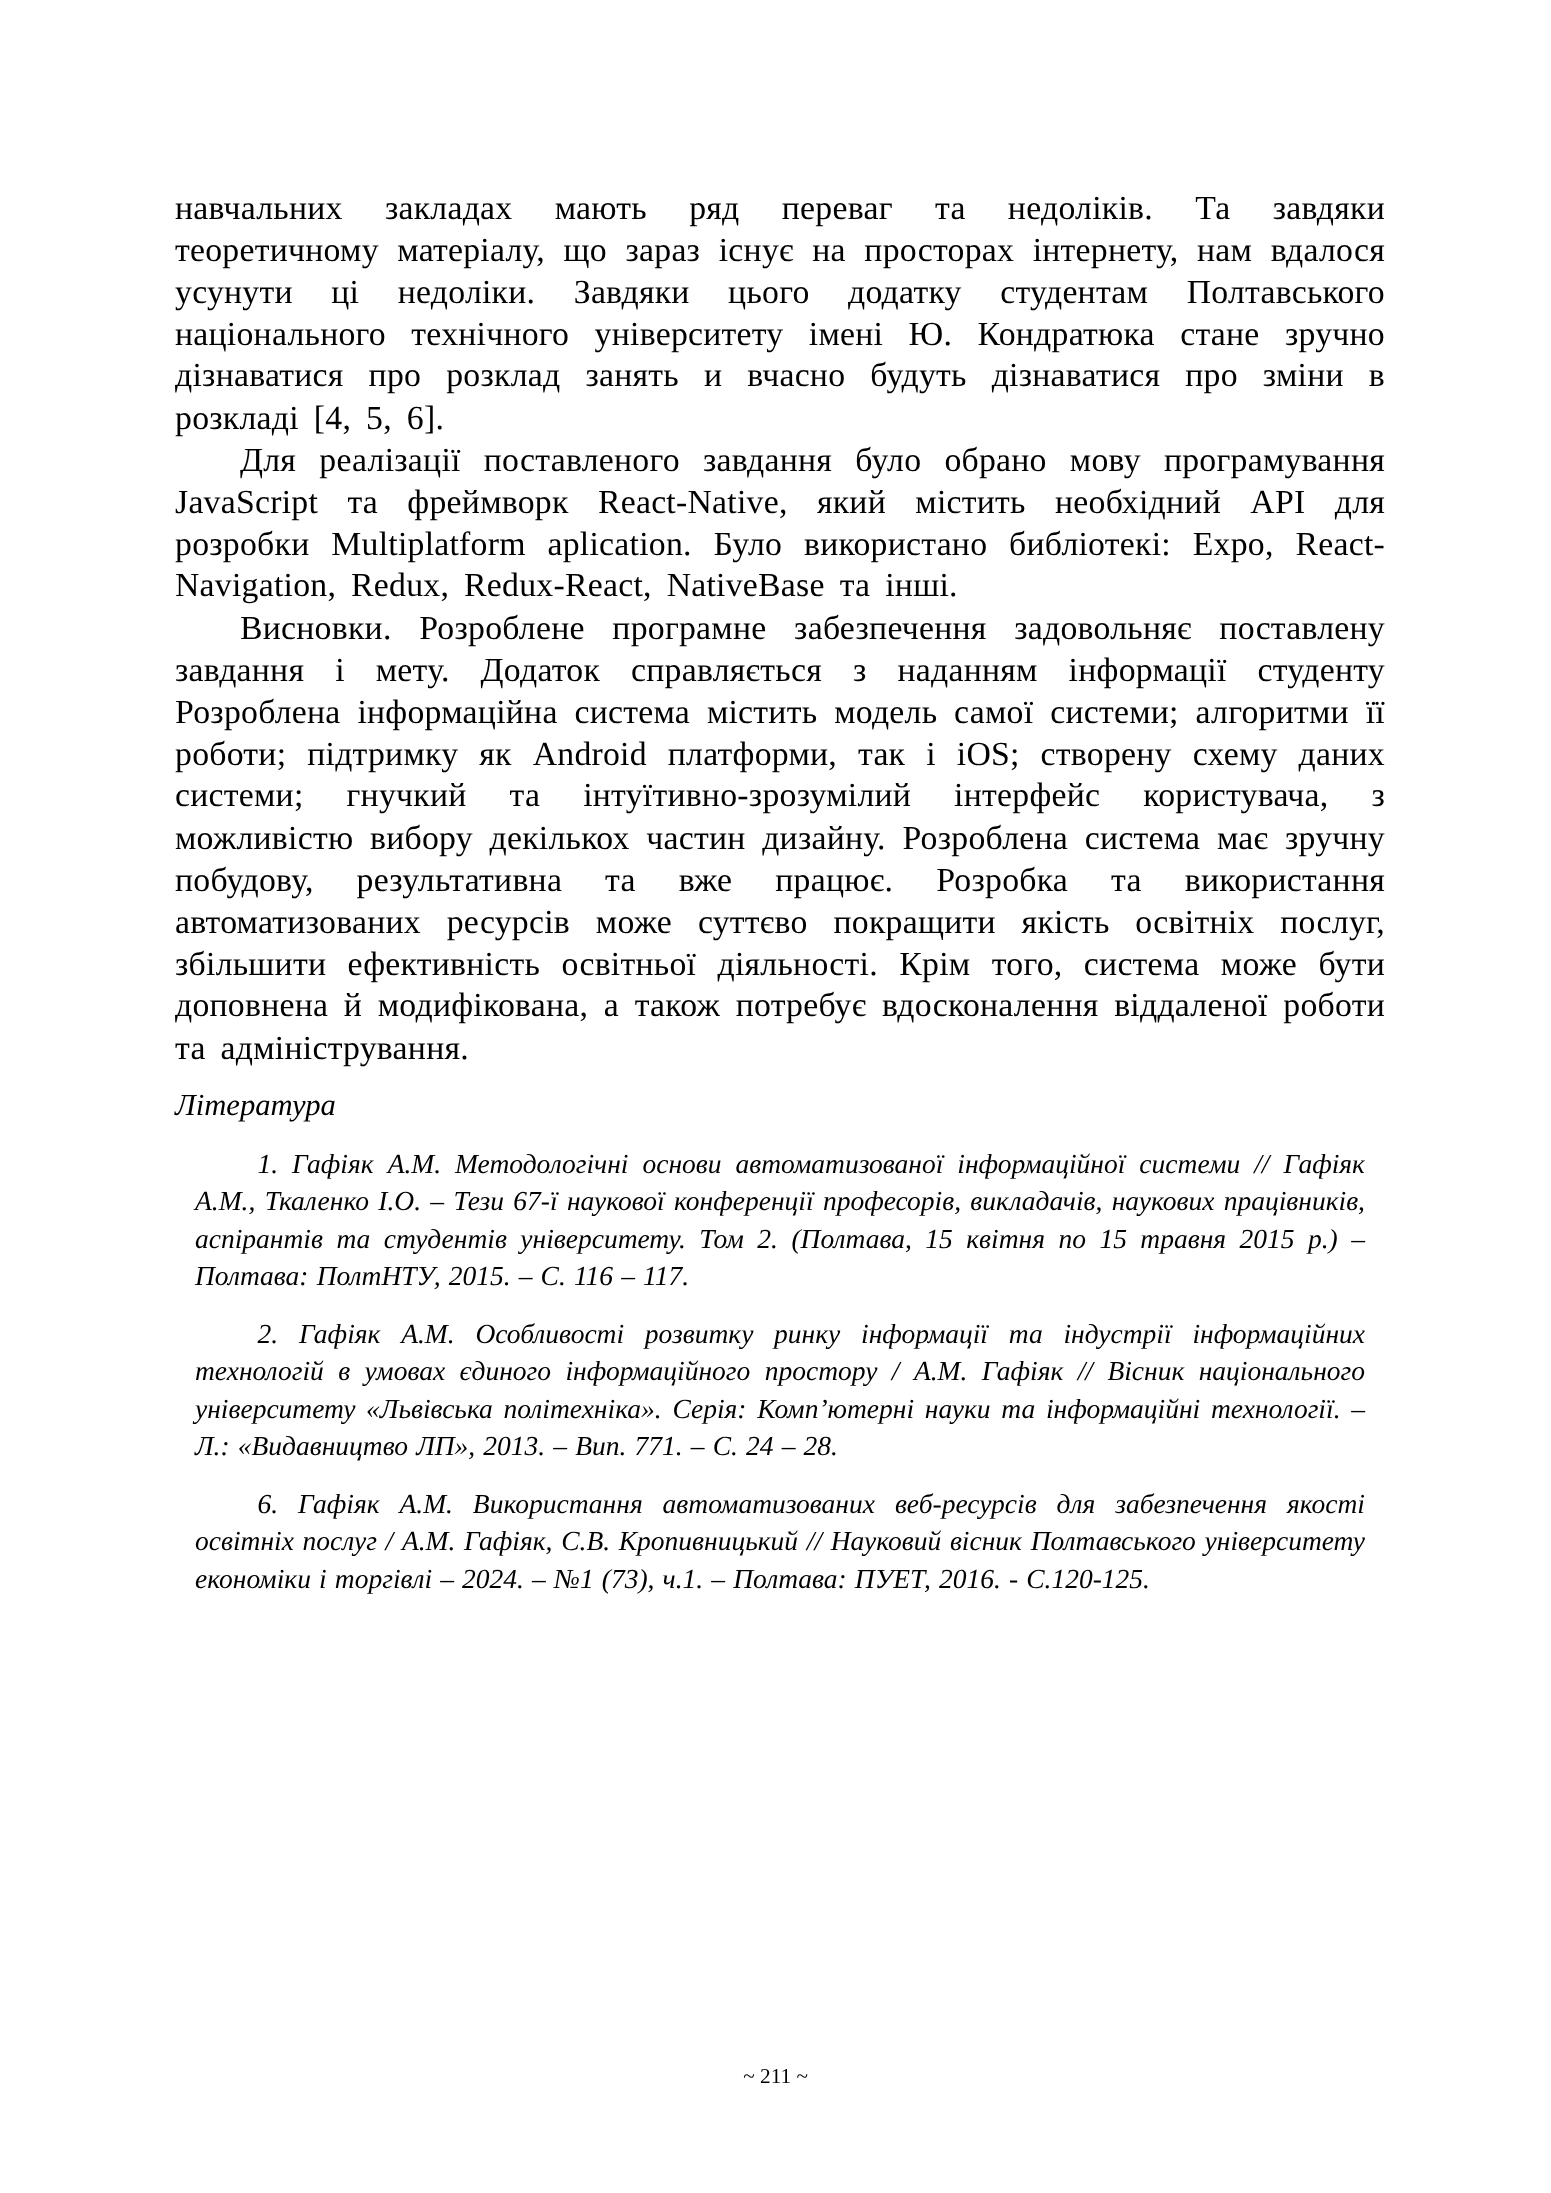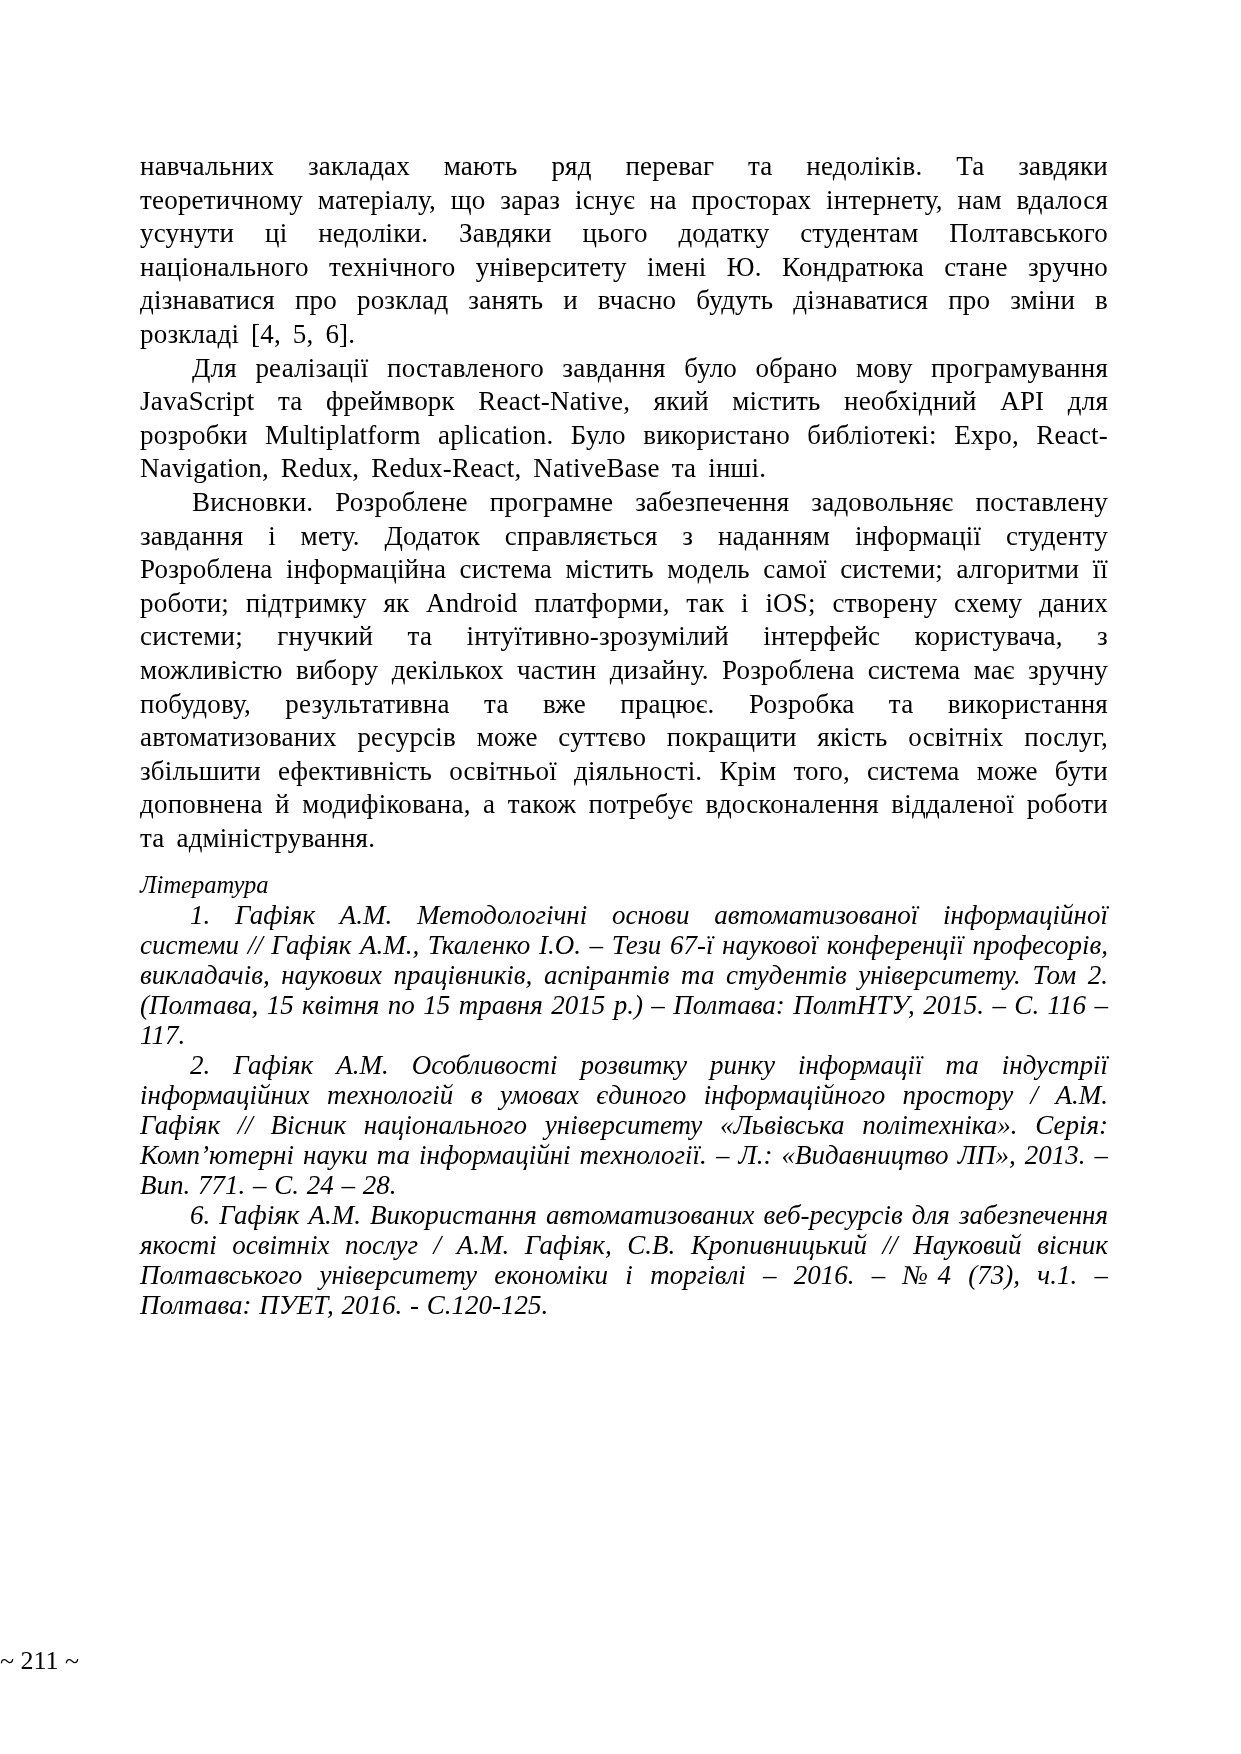--- a/index.html
+++ b/index.html
@@ -34,34 +34,35 @@
     text-indent: 52px;
   }
   .lit-heading {
     margin: 15px 0 0 0;
     font-size: 24.5px;
     line-height: 30px;
     font-style: italic;
     font-weight: normal;
   }
   p.ref-item {
-    margin: 0;
-    font-size: 27px;
+    margin: 16px;
+    font-size: 22px;
     line-height: 30px;
     font-style: italic;
     text-align: justify;
     text-indent: 50px;
     word-spacing: 1px;
   }
   .footer {
     position: absolute;
     top: 1644px;
     left: 0;
     width: 100%;
-    font-size: 26px;
+    text-align: center;
+    font-size: 17px;
     line-height: 33px;
   }
 </style>
 </head>
 <body>
 
 <div class="page">
   <div class="content">
 
     <p class="body-para">навчальних закладах мають ряд переваг та недоліків. Та завдяки теоретичному матеріалу, що зараз існує на просторах інтернету, нам вдалося усунути ці недоліки. Завдяки цього додатку студентам Полтавського національного технічного університету імені Ю. Кондратюка стане зручно дізнаватися про розклад занять и вчасно будуть дізнаватися про зміни в розкладі [4, 5, 6].</p>
@@ -72,18 +73,18 @@
 
     <h3 class="lit-heading">Література</h3>
 
     <p class="ref-item">1. Гафіяк А.М. Методологічні основи автоматизованої інформаційної системи // Гафіяк А.М., Ткаленко І.О. – Тези 67-ї наукової конференції професорів, викладачів, наукових працівників, аспірантів та студентів університету. Том 2. (Полтава, 15 квітня по 15 травня 2015 р.) – Полтава: ПолтНТУ, 2015. – С. 116 – 117.</p>
 
     <p class="ref-item">2. Гафіяк А.М. Особливості розвитку ринку інформації та індустрії інформаційних технологій в умовах єдиного інформаційного простору / А.М. Гафіяк // Вісник національного університету «Львівська політехніка». Серія: Комп’ютерні науки та інформаційні технології. – Л.: «Видавництво ЛП», 2013. – Вип. 771. – С. 24 – 28.</p>
 
 
 
 
-    <p class="ref-item">6. Гафіяк А.М. Використання автоматизованих веб-ресурсів для забезпечення якості освітніх послуг / А.М. Гафіяк, С.В. Кропивницький // Науковий вісник Полтавського університету економіки і торгівлі – 2016. – №4 (73), ч.1. – Полтава: ПУЕТ, 2016. - С.120-125.</p>
+    <p class="ref-item">6. Гафіяк А.М. Використання автоматизованих веб-ресурсів для забезпечення якості освітніх послуг / А.М. Гафіяк, С.В. Кропивницький // Науковий вісник Полтавського університету економіки і торгівлі – 2024. – №1 (73), ч.1. – Полтава: ПУЕТ, 2016. - С.120-125.</p>
 
   </div>
 
   <div class="footer">~ 211 ~</div>
 </div>
 
 </body></html>

